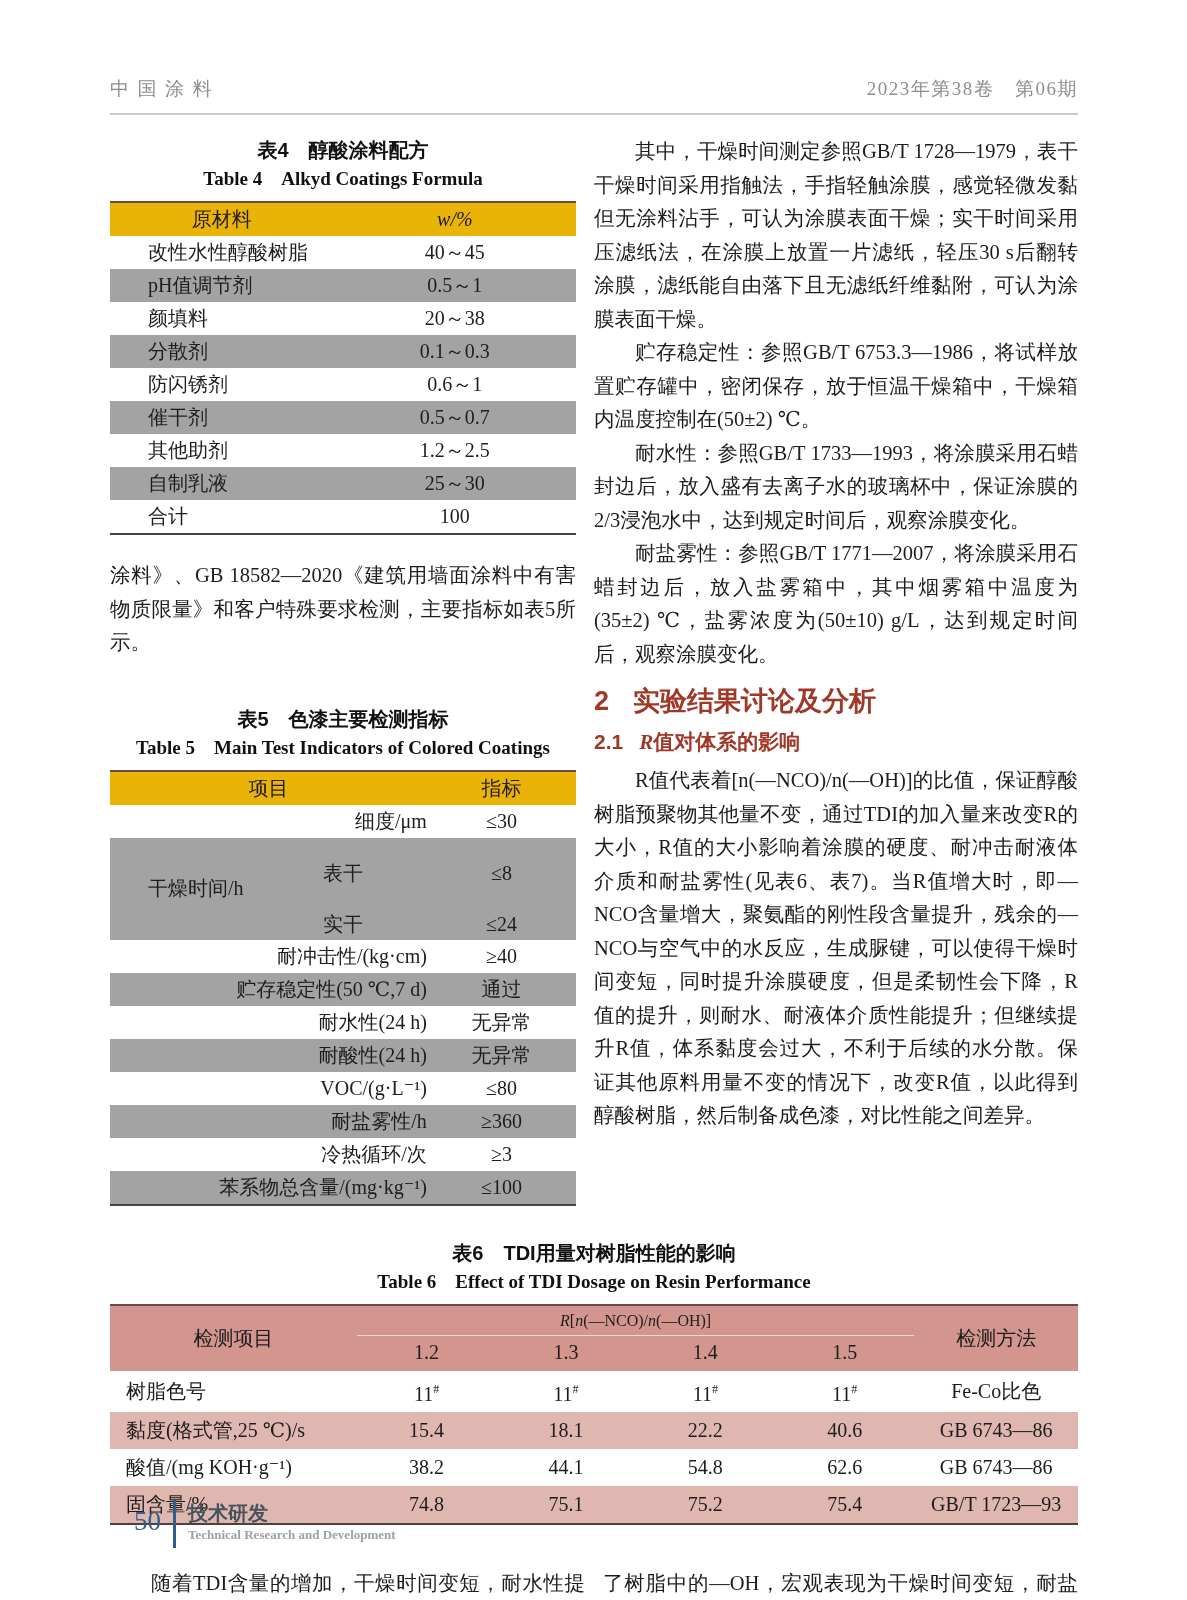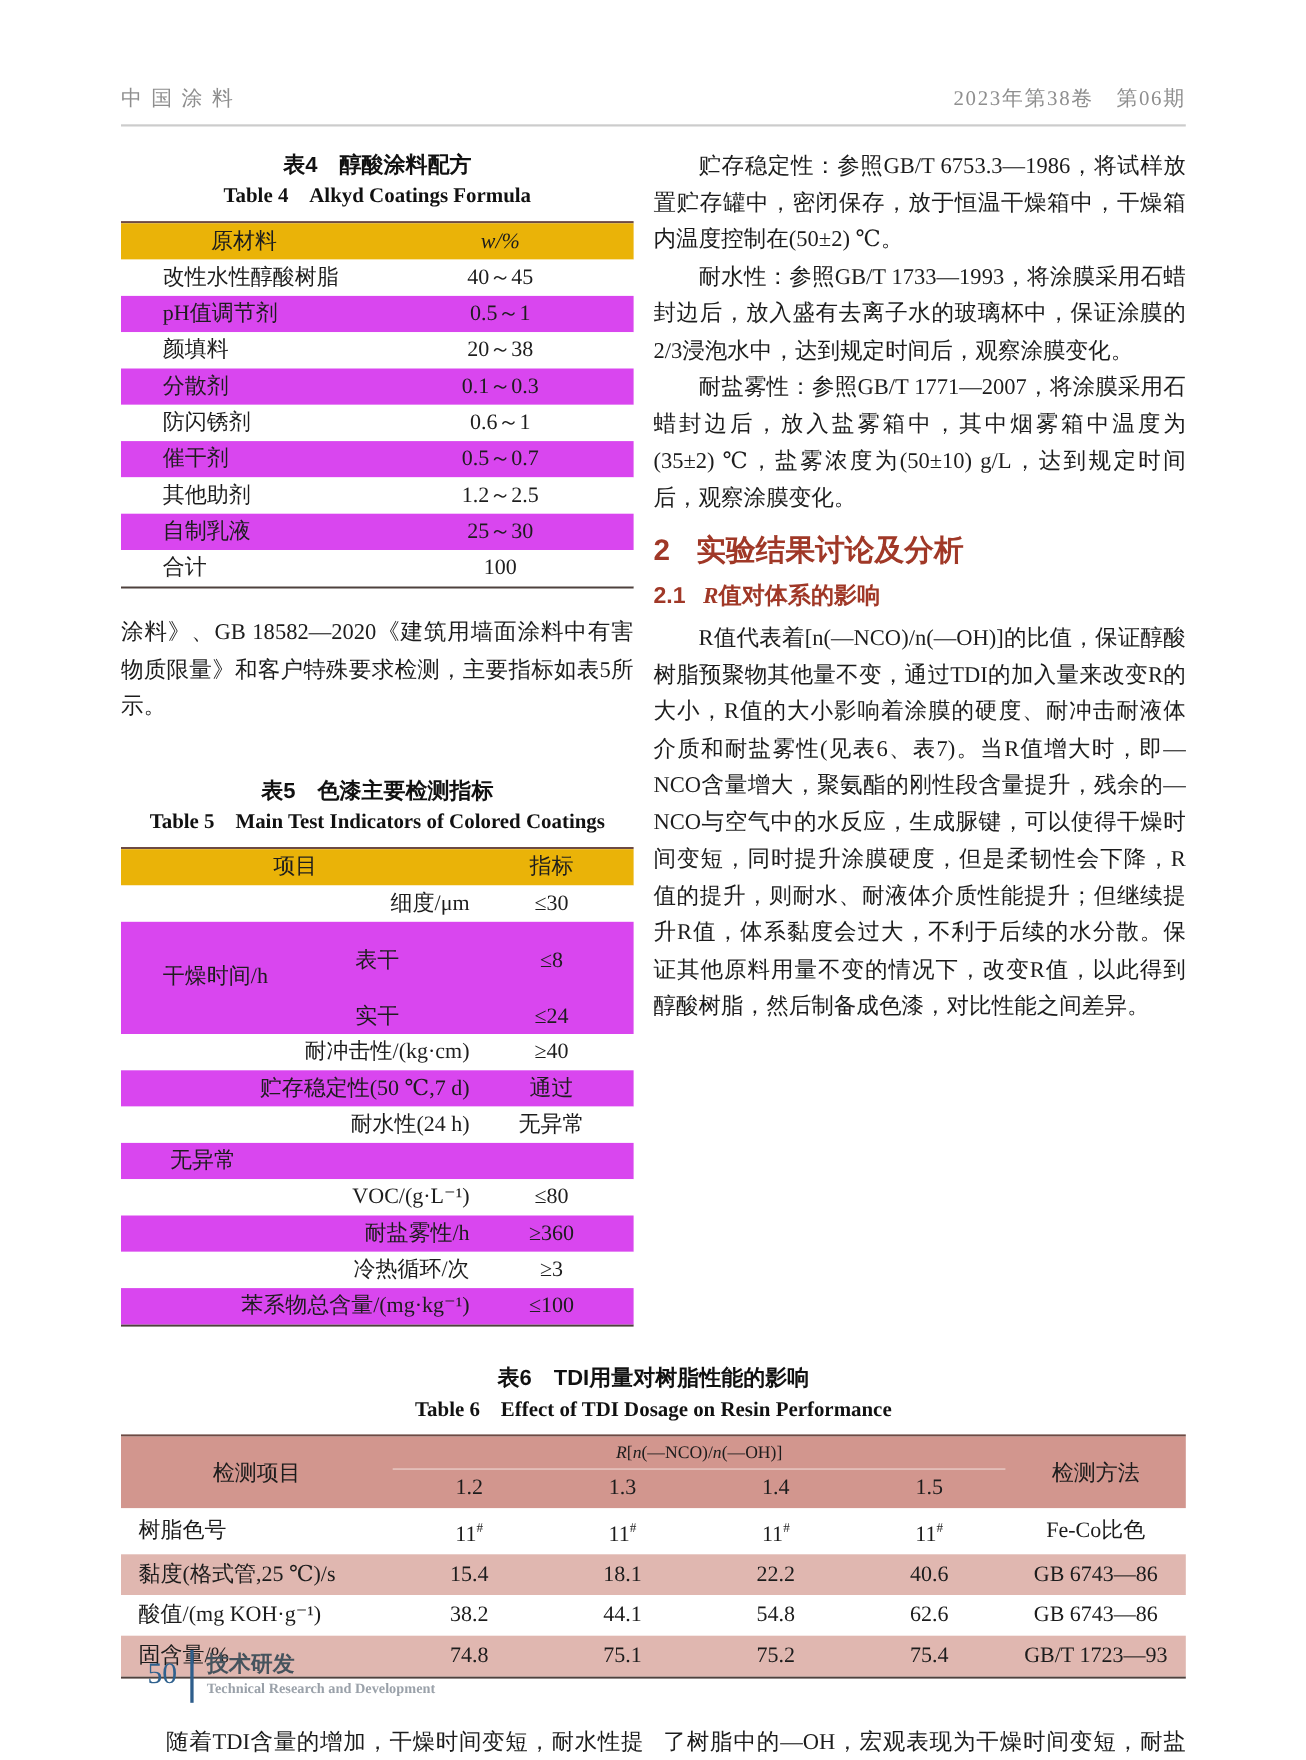--- a/index.html
+++ b/index.html
@@ -22,21 +22,21 @@
   .col-r { flex:1; }
   
   .tbl-title { text-align:center; margin-bottom:8px; }
   .tbl-title .zh { font-family:"Liberation Sans","DejaVu Sans",sans-serif;
     font-weight:bold; font-size:20px; color:#111; line-height:30px; }
   .tbl-title .en { font-weight:bold; font-size:19px; color:#111; line-height:28px; }
   
   .ptable { width:100%; border-top:2px solid #6d4a43; border-bottom:2px solid #4e413d; }
   .prow { display:flex; align-items:center; }
   .prow.head { background:#eab308; }
-  .prow.pink { background:#d946ef; }
+  .prow.pink { background:#a3a3a3; }
   .prow.white { background:#ffffff; }
   .pcell { font-size:20px; line-height:26px; padding:3px 0 4px; color:#1d1d1d; }
   
   .t4 .c1 { width:48%; text-align:left; padding-left:38px; }
   .t4 .c2 { width:52%; text-align:center; }
   .t4 .head .c1 { text-align:center; padding-left:0; }
   .t4 .head .c2 i { font-style:italic; }
   
   .t5 .c1 { width:68%; text-align:right; padding-left:38px; }
   .t5 .c2 { width:32%; text-align:center; }
@@ -179,20 +179,21 @@
         </div>
         <div class="prow pink">
           <div class="pcell c1">贮存稳定性(50 ℃,7 d)</div>
           <div class="pcell c2">通过</div>
         </div>
         <div class="prow white">
           <div class="pcell c1">耐水性(24 h)</div>
           <div class="pcell c2">无异常</div>
         </div>
         <div class="prow pink">
+          <div class="pcell c1">耐酸性(24 h)</div>
           <div class="pcell c2">无异常</div>
         </div>
         <div class="prow white">
           <div class="pcell c1">VOC/(g·L⁻¹)</div>
           <div class="pcell c2">≤80</div>
         </div>
         <div class="prow pink">
           <div class="pcell c1">耐盐雾性/h</div>
           <div class="pcell c2">≥360</div>
         </div>
@@ -201,20 +202,21 @@
           <div class="pcell c2">≥3</div>
         </div>
         <div class="prow pink">
           <div class="pcell c1">苯系物总含量/(mg·kg⁻¹)</div>
           <div class="pcell c2">≤100</div>
         </div>
       </div>
     </div>
 
     <div class="col-r">
+      <p class="para indent">其中，干燥时间测定参照GB/T 1728—1979，表干干燥时间采用指触法，手指轻触涂膜，感觉轻微发黏但无涂料沾手，可认为涂膜表面干燥；实干时间采用压滤纸法，在涂膜上放置一片滤纸，轻压30 s后翻转涂膜，滤纸能自由落下且无滤纸纤维黏附，可认为涂膜表面干燥。</p>
       <p class="para indent">贮存稳定性：参照GB/T 6753.3—1986，将试样放置贮存罐中，密闭保存，放于恒温干燥箱中，干燥箱内温度控制在(50±2) ℃。</p>
       <p class="para indent">耐水性：参照GB/T 1733—1993，将涂膜采用石蜡封边后，放入盛有去离子水的玻璃杯中，保证涂膜的2/3浸泡水中，达到规定时间后，观察涂膜变化。</p>
       <p class="para indent">耐盐雾性：参照GB/T 1771—2007，将涂膜采用石蜡封边后，放入盐雾箱中，其中烟雾箱中温度为(35±2) ℃，盐雾浓度为(50±10) g/L，达到规定时间后，观察涂膜变化。</p>
 
       <div class="h2">
         <span class="num">2</span><span>实验结果讨论及分析</span>
       </div>
       <div class="h3">
         <span class="num">2.1</span><span class="it">R</span><span>值对体系的影响</span>
       </div>

